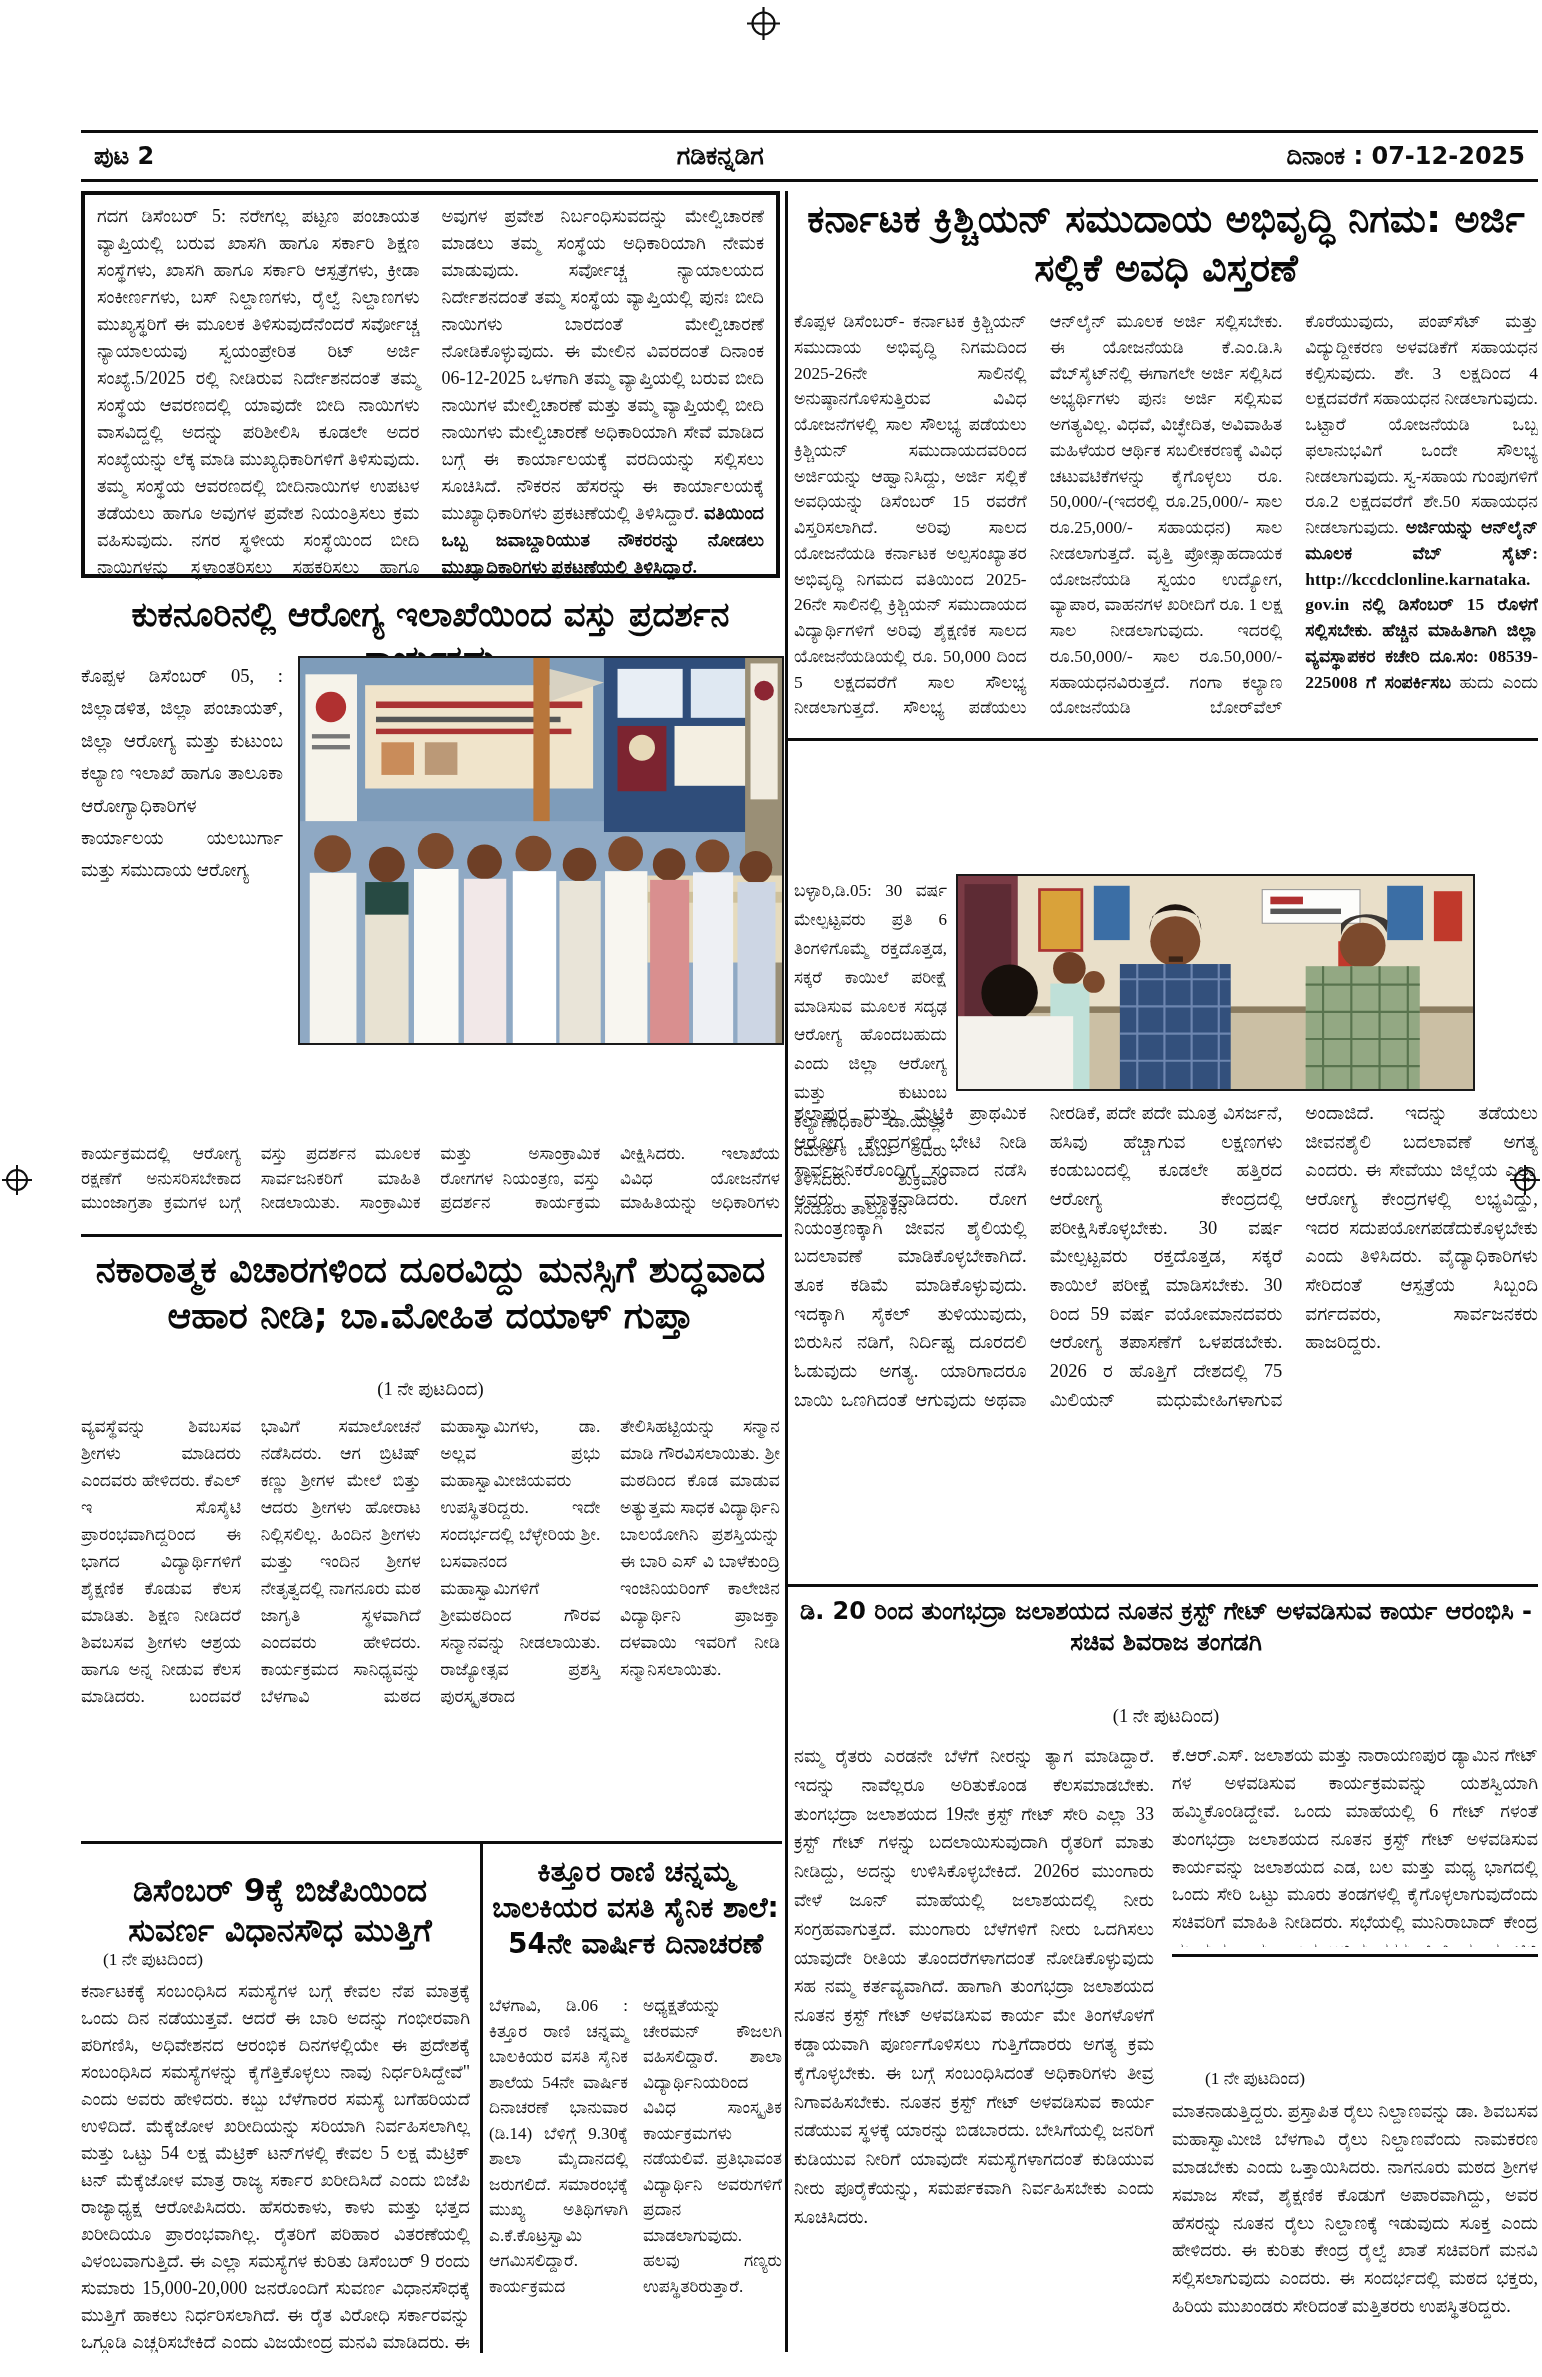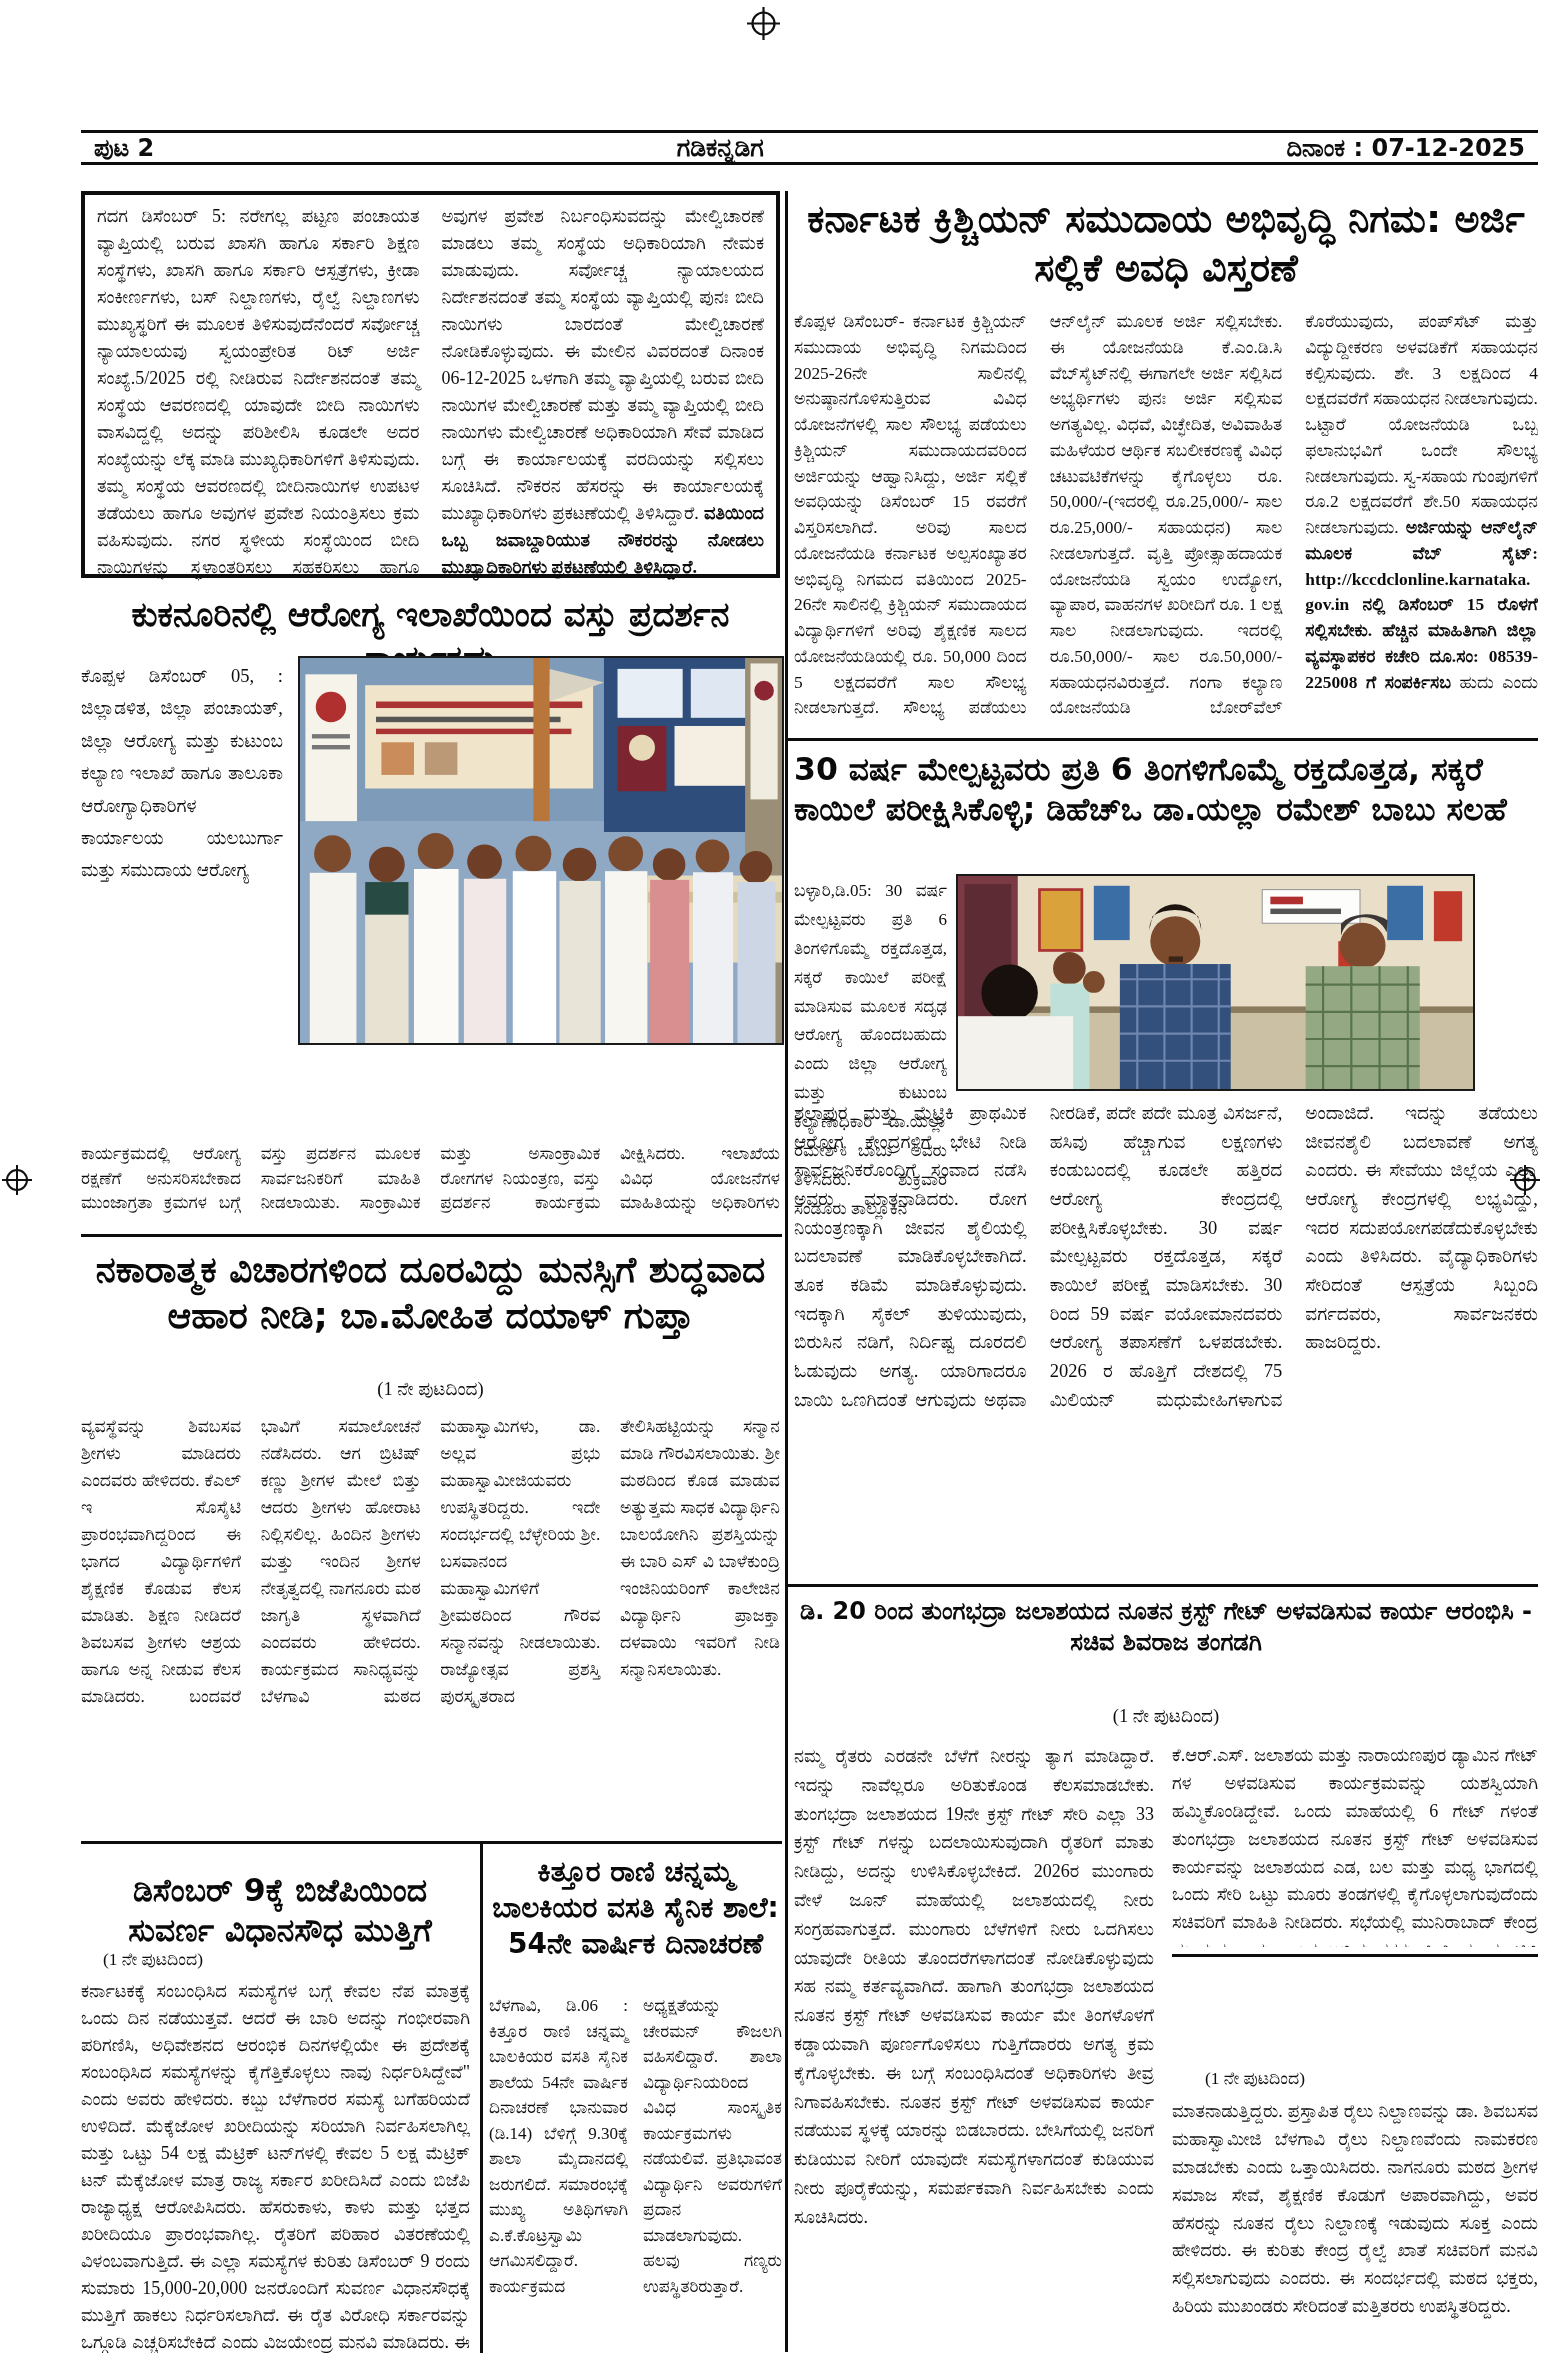--- a/index.html
+++ b/index.html
@@ -38,21 +38,21 @@
     <circle cx="30" cy="30" r="20" fill="none" stroke="#111" stroke-width="4"></circle>
     <line x1="30" y1="0" x2="30" y2="60" stroke="#111" stroke-width="4"></line>
     <line x1="0" y1="30" x2="60" y2="30" stroke="#111" stroke-width="4"></line>
   </svg>
   <svg class="regmark" style="left:1510px;top:1165px;" width="30" height="30" viewBox="0 0 60 60">
     <circle cx="30" cy="30" r="20" fill="none" stroke="#111" stroke-width="4"></circle>
     <line x1="30" y1="0" x2="30" y2="60" stroke="#111" stroke-width="4"></line>
     <line x1="0" y1="30" x2="60" y2="30" stroke="#111" stroke-width="4"></line>
   </svg>
 
-  <div class="abs headerbar" style="left:81px;top:130px;width:1457px;height:35px;padding:0 13px;box-sizing:border-box;">
+  <div class="abs headerbar" style="left:81px;top:130px;width:1457px;height:52px;padding:0 13px;box-sizing:border-box;">
     <span style="font-size:24px;">ಪುಟ  2</span>
     <span style="font-size:25px;">ಗಡಿಕನ್ನಡಿಗ</span>
     <span style="font-size:24px;">ದಿನಾಂಕ : 07-12-2025</span>
   </div>
 
   <div class="abs rule-v" style="left:785px;top:191px;height:2161px;"></div>
 
   <div class="abs" style="left:81px;top:191px;width:699px;height:387px;border:4.9px solid #0d0d0d;box-sizing:border-box;padding:7.6px 12px;">
     <div class="bodytxt cols2" style="font-size:18px;line-height:1.5;">
       <span>ಗದಗ ಡಿಸೆಂಬರ್ 5: ನರೇಗಲ್ಲ ಪಟ್ಟಣ ಪಂಚಾಯತ ವ್ಯಾಪ್ತಿಯಲ್ಲಿ ಬರುವ ಖಾಸಗಿ ಹಾಗೂ ಸರ್ಕಾರಿ ಶಿಕ್ಷಣ ಸಂಸ್ಥೆಗಳು, ಖಾಸಗಿ ಹಾಗೂ ಸರ್ಕಾರಿ ಆಸ್ಪತ್ರೆಗಳು, ಕ್ರೀಡಾ ಸಂಕೀರ್ಣಗಳು, ಬಸ್ ನಿಲ್ದಾಣಗಳು, ರೈಲ್ವೆ ನಿಲ್ದಾಣಗಳು ಮುಖ್ಯಸ್ಥರಿಗೆ ಈ ಮೂಲಕ ತಿಳಿಸುವುದೆನೆಂದರೆ ಸರ್ವೋಚ್ಚ ನ್ಯಾಯಾಲಯವು ಸ್ವಯಂಪ್ರೇರಿತ ರಿಟ್ ಅರ್ಜಿ ಸಂಖ್ಯೆ.5/2025 ರಲ್ಲಿ ನೀಡಿರುವ ನಿರ್ದೇಶನದಂತೆ ತಮ್ಮ ಸಂಸ್ಥೆಯ ಆವರಣದಲ್ಲಿ ಯಾವುದೇ ಬೀದಿ ನಾಯಿಗಳು ವಾಸವಿದ್ದಲ್ಲಿ ಅದನ್ನು ಪರಿಶೀಲಿಸಿ ಕೂಡಲೇ ಅದರ ಸಂಖ್ಯೆಯನ್ನು ಲೆಕ್ಕ ಮಾಡಿ ಮುಖ್ಯಧಿಕಾರಿಗಳಿಗೆ ತಿಳಿಸುವುದು. ತಮ್ಮ ಸಂಸ್ಥೆಯ ಆವರಣದಲ್ಲಿ ಬೀದಿನಾಯಿಗಳ ಉಪಟಳ ತಡೆಯಲು ಹಾಗೂ ಅವುಗಳ ಪ್ರವೇಶ ನಿಯಂತ್ರಿಸಲು ಕ್ರಮ ವಹಿಸುವುದು. ನಗರ ಸ್ಥಳೀಯ ಸಂಸ್ಥೆಯಿಂದ ಬೀದಿ ನಾಯಿಗಳನ್ನು ಸ್ಥಳಾಂತರಿಸಲು ಸಹಕರಿಸಲು ಹಾಗೂ ಅವುಗಳ ಪ್ರವೇಶ ನಿರ್ಬಂಧಿಸುವದನ್ನು ಮೇಲ್ವಿಚಾರಣೆ ಮಾಡಲು ತಮ್ಮ ಸಂಸ್ಥೆಯ ಅಧಿಕಾರಿಯಾಗಿ ನೇಮಕ ಮಾಡುವುದು. ಸರ್ವೋಚ್ಚ ನ್ಯಾಯಾಲಯದ ನಿರ್ದೇಶನದಂತೆ ತಮ್ಮ ಸಂಸ್ಥೆಯ ವ್ಯಾಪ್ತಿಯಲ್ಲಿ ಪುನಃ ಬೀದಿ ನಾಯಿಗಳು ಬಾರದಂತೆ ಮೇಲ್ವಿಚಾರಣೆ ನೋಡಿಕೊಳ್ಳುವುದು. ಈ ಮೇಲಿನ ವಿವರದಂತೆ ದಿನಾಂಕ 06-12-2025 ಒಳಗಾಗಿ ತಮ್ಮ ವ್ಯಾಪ್ತಿಯಲ್ಲಿ ಬರುವ ಬೀದಿ ನಾಯಿಗಳ ಮೇಲ್ವಿಚಾರಣೆ ಮತ್ತು ತಮ್ಮ ವ್ಯಾಪ್ತಿಯಲ್ಲಿ ಬೀದಿ ನಾಯಿಗಳು ಮೇಲ್ವಿಚಾರಣೆ ಅಧಿಕಾರಿಯಾಗಿ ಸೇವೆ ಮಾಡಿದ ಬಗ್ಗೆ ಈ ಕಾರ್ಯಾಲಯಕ್ಕೆ ವರದಿಯನ್ನು ಸಲ್ಲಿಸಲು ಸೂಚಿಸಿದೆ. ನೌಕರನ ಹೆಸರನ್ನು ಈ ಕಾರ್ಯಾಲಯಕ್ಕೆ ಮುಖ್ಯಾಧಿಕಾರಿಗಳು ಪ್ರಕಟಣೆಯಲ್ಲಿ ತಿಳಿಸಿದ್ದಾರೆ. </span>
@@ -138,21 +138,20 @@
 
   <div class="abs headline center" style="left:794px;top:195px;width:744px;font-size:38px;">ಕರ್ನಾಟಕ ಕ್ರಿಶ್ಚಿಯನ್ ಸಮುದಾಯ ಅಭಿವೃದ್ಧಿ ನಿಗಮ: ಅರ್ಜಿ ಸಲ್ಲಿಕೆ ಅವಧಿ ವಿಸ್ತರಣೆ</div>
   <div class="abs bodytxt cols3" style="left:794px;top:309px;width:744px;height:425px;font-size:17.4px;line-height:1.48;overflow:hidden;">
     <span>ಕೊಪ್ಪಳ ಡಿಸೆಂಬರ್- ಕರ್ನಾಟಕ ಕ್ರಿಶ್ಚಿಯನ್ ಸಮುದಾಯ ಅಭಿವೃದ್ಧಿ ನಿಗಮದಿಂದ 2025-26ನೇ ಸಾಲಿನಲ್ಲಿ ಅನುಷ್ಠಾನಗೊಳಿಸುತ್ತಿರುವ ವಿವಿಧ ಯೋಜನೆಗಳಲ್ಲಿ ಸಾಲ ಸೌಲಭ್ಯ ಪಡೆಯಲು ಕ್ರಿಶ್ಚಿಯನ್ ಸಮುದಾಯದವರಿಂದ ಅರ್ಜಿಯನ್ನು ಆಹ್ವಾನಿಸಿದ್ದು, ಅರ್ಜಿ ಸಲ್ಲಿಕೆ ಅವಧಿಯನ್ನು ಡಿಸೆಂಬರ್ 15 ರವರೆಗೆ ವಿಸ್ತರಿಸಲಾಗಿದೆ. ಅರಿವು ಸಾಲದ ಯೋಜನೆಯಡಿ ಕರ್ನಾಟಕ ಅಲ್ಪಸಂಖ್ಯಾತರ ಅಭಿವೃದ್ಧಿ ನಿಗಮದ ವತಿಯಿಂದ 2025-26ನೇ ಸಾಲಿನಲ್ಲಿ ಕ್ರಿಶ್ಚಿಯನ್ ಸಮುದಾಯದ ವಿದ್ಯಾರ್ಥಿಗಳಿಗೆ ಅರಿವು ಶೈಕ್ಷಣಿಕ ಸಾಲದ ಯೋಜನೆಯಡಿಯಲ್ಲಿ ರೂ. 50,000 ದಿಂದ 5 ಲಕ್ಷದವರೆಗೆ ಸಾಲ ಸೌಲಭ್ಯ ನೀಡಲಾಗುತ್ತದೆ. ಸೌಲಭ್ಯ ಪಡೆಯಲು ಆನ್‌ಲೈನ್ ಮೂಲಕ ಅರ್ಜಿ ಸಲ್ಲಿಸಬೇಕು. ಈ ಯೋಜನೆಯಡಿ ಕೆ.ಎಂ.ಡಿ.ಸಿ ವೆಬ್‌ಸೈಟ್‌ನಲ್ಲಿ ಈಗಾಗಲೇ ಅರ್ಜಿ ಸಲ್ಲಿಸಿದ ಅಭ್ಯರ್ಥಿಗಳು ಪುನಃ ಅರ್ಜಿ ಸಲ್ಲಿಸುವ ಅಗತ್ಯವಿಲ್ಲ. ವಿಧವೆ, ವಿಚ್ಛೇದಿತ, ಅವಿವಾಹಿತ ಮಹಿಳೆಯರ ಆರ್ಥಿಕ ಸಬಲೀಕರಣಕ್ಕೆ ವಿವಿಧ ಚಟುವಟಿಕೆಗಳನ್ನು ಕೈಗೊಳ್ಳಲು ರೂ. 50,000/-(ಇದರಲ್ಲಿ ರೂ.25,000/- ಸಾಲ ರೂ.25,000/- ಸಹಾಯಧನ) ಸಾಲ ನೀಡಲಾಗುತ್ತದೆ. ವೃತ್ತಿ ಪ್ರೋತ್ಸಾಹದಾಯಕ ಯೋಜನೆಯಡಿ ಸ್ವಯಂ ಉದ್ಯೋಗ, ವ್ಯಾಪಾರ, ವಾಹನಗಳ ಖರೀದಿಗೆ ರೂ. 1 ಲಕ್ಷ ಸಾಲ ನೀಡಲಾಗುವುದು. ಇದರಲ್ಲಿ ರೂ.50,000/- ಸಾಲ ರೂ.50,000/- ಸಹಾಯಧನವಿರುತ್ತದೆ. ಗಂಗಾ ಕಲ್ಯಾಣ ಯೋಜನೆಯಡಿ ಬೋರ್‌ವೆಲ್ ಕೊರೆಯುವುದು, ಪಂಪ್‌ಸೆಟ್ ಮತ್ತು ವಿದ್ಯುದ್ದೀಕರಣ ಅಳವಡಿಕೆಗೆ ಸಹಾಯಧನ ಕಲ್ಪಿಸುವುದು. ಶೇ. 3 ಲಕ್ಷದಿಂದ 4 ಲಕ್ಷದವರೆಗೆ ಸಹಾಯಧನ ನೀಡಲಾಗುವುದು. ಒಟ್ಟಾರೆ ಯೋಜನೆಯಡಿ ಒಬ್ಬ ಫಲಾನುಭವಿಗೆ ಒಂದೇ ಸೌಲಭ್ಯ ನೀಡಲಾಗುವುದು. ಸ್ವ-ಸಹಾಯ ಗುಂಪುಗಳಿಗೆ ರೂ.2 ಲಕ್ಷದವರೆಗೆ ಶೇ.50 ಸಹಾಯಧನ ನೀಡಲಾಗುವುದು. </span>
     <span class="boldtail">ಅರ್ಜಿಯನ್ನು ಆನ್‌ಲೈನ್ ಮೂಲಕ ವೆಬ್ ಸೈಟ್: http://kccdclonline.karnataka.gov.in ನಲ್ಲಿ ಡಿಸೆಂಬರ್ 15 ರೊಳಗೆ ಸಲ್ಲಿಸಬೇಕು. ಹೆಚ್ಚಿನ ಮಾಹಿತಿಗಾಗಿ ಜಿಲ್ಲಾ ವ್ಯವಸ್ಥಾಪಕರ ಕಚೇರಿ ದೂ.ಸಂ: 08539-225008 ಗೆ ಸಂಪರ್ಕಿಸಬ</span>
     <span>ಹುದು ಎಂದು ನಿಗಮದ ಜಿಲ್ಲಾ ವ್ಯವಸ್ಥಾಪಕರು ಪ್ರಕಟಣೆಯಲ್ಲಿ ತಿಳಿಸಿದ್ದಾರೆ.</span>
   </div>
 
   <div class="abs rule-h" style="left:787px;top:738px;width:751px;"></div>
 
-  <div class="abs headline" style="left:794px;top:749px;width:744px;font-size:31.5px;">30 ವರ್ಷ ಮೇಲ್ಪಟ್ಟವರು ಪ್ರತಿ 6 ತಿಂಗಳಿಗೊಮ್ಮೆ ರಕ್ತದೊತ್ತಡ, ಸಕ್ಕರೆ ಕಾಯಿಲೆ ಪರೀಕ್ಷಿಸಿಕೊಳ್ಳಿ; ಡಿಹೆಚ್‌ಒ ಡಾ.ಯಲ್ಲಾ ರಮೇಶ್ ಬಾಬು ಸಲಹೆ</div>
 
   <div class="abs bodytxt" style="left:794px;top:877px;width:153px;height:418px;font-size:17px;line-height:1.7;">ಬಳ್ಳಾರಿ,ಡಿ.05: 30 ವರ್ಷ ಮೇಲ್ಪಟ್ಟವರು ಪ್ರತಿ 6 ತಿಂಗಳಿಗೊಮ್ಮೆ ರಕ್ತದೊತ್ತಡ, ಸಕ್ಕರೆ ಕಾಯಿಲೆ ಪರೀಕ್ಷೆ ಮಾಡಿಸುವ ಮೂಲಕ ಸದೃಢ ಆರೋಗ್ಯ ಹೊಂದಬಹುದು ಎಂದು ಜಿಲ್ಲಾ ಆರೋಗ್ಯ ಮತ್ತು ಕುಟುಂಬ ಕಲ್ಯಾಣಾಧಿಕಾರಿ ಡಾ.ಯಲ್ಲಾ ರಮೇಶ್ ಬಾಬು ಅವರು ತಿಳಿಸಿದರು. ಶುಕ್ರವಾರ ಸಂಡೂರು ತಾಲ್ಲೂಕಿನ</div>
 
   <figure class="abs photoframe" style="left:956px;top:874px;width:515px;height:213px;">
     <svg width="100%" height="100%" viewBox="0 0 948 392" preserveAspectRatio="none">
       <rect x="0" y="0" width="948" height="392" fill="#e9dfc9"></rect>
       <rect x="0" y="250" width="948" height="142" fill="#cbbfa4"></rect>
       <rect x="0" y="240" width="948" height="12" fill="#8a7b5f"></rect>
       <rect x="0" y="0" width="110" height="280" fill="#7a3b45"></rect>
       <rect x="12" y="15" width="86" height="250" fill="#5d2b34"></rect>

